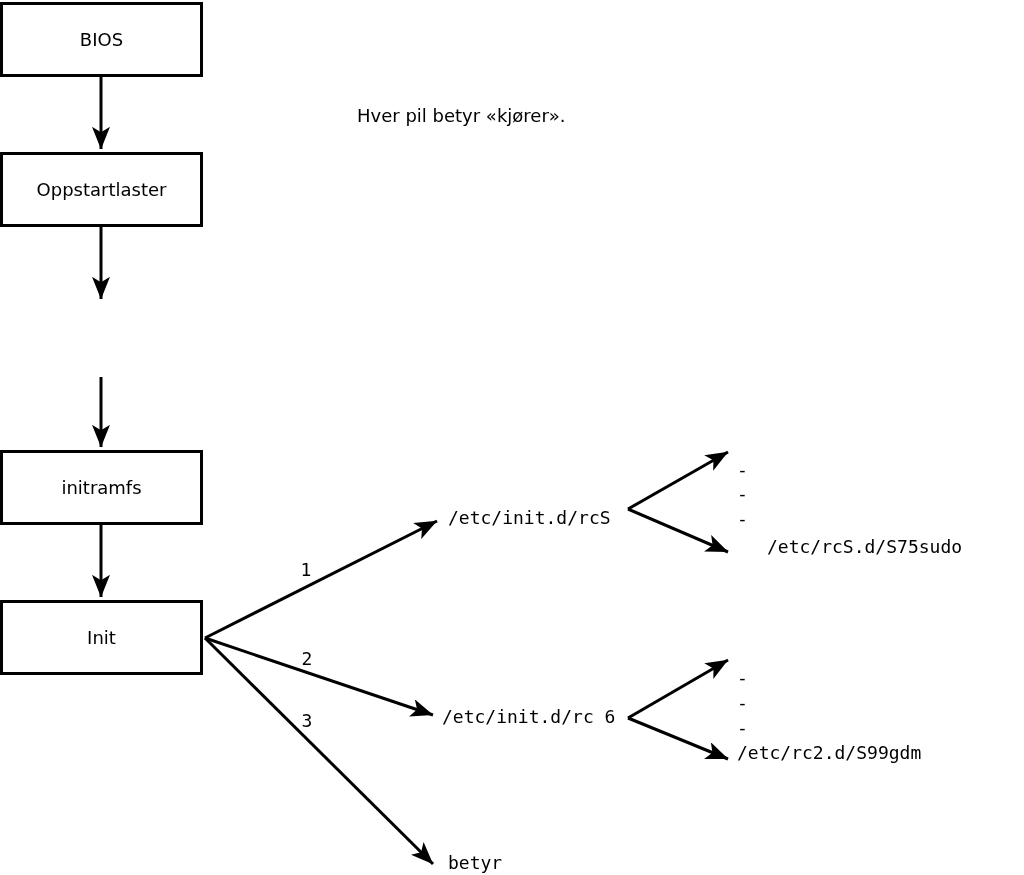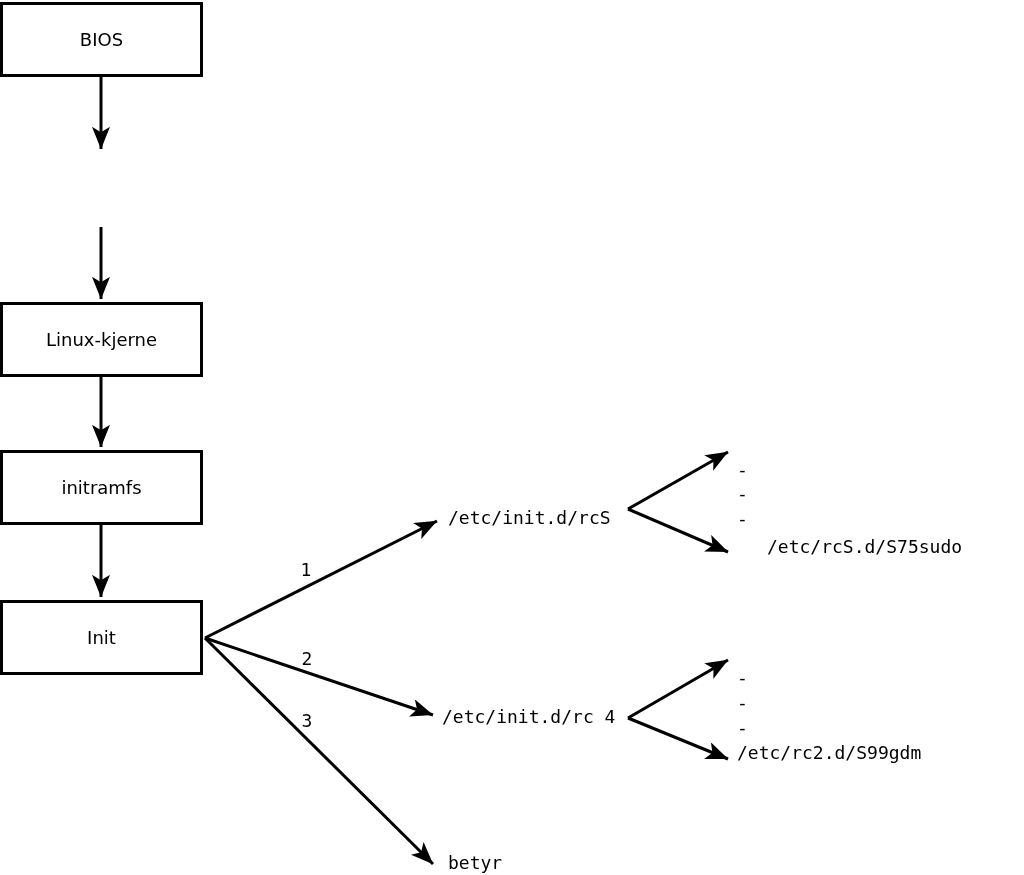--- a/index.html
+++ b/index.html
@@ -74,42 +74,43 @@
       <line x1="628" y1="509" x2="728" y2="552" marker-end="url(#ah)"></line>
 
       <line x1="628" y1="718" x2="728" y2="660" marker-end="url(#ah)"></line>
       <line x1="628" y1="718" x2="728" y2="759" marker-end="url(#ah)"></line>
     </g>
   </svg>
 
   <div class="flow-box" style="top:2px">
     <span>BIOS</span>
   </div>
-  <div class="flow-box" style="top:302px">
-    <span>Linux-kjerne</span>
+  <div class="flow-box" style="top:152px">
+    <span>Oppstartlaster</span>
   </div>
   <div class="flow-box" style="top:450px">
     <span>initramfs</span>
   </div>
   <div class="flow-box" style="top:600px">
     <span>Init</span>
   </div>
 
+  <span class="t" style="left:357px; top:116px">Hver pil betyr «kjører».</span>
 
   <span class="t mono num" style="left:306px; top:570px">1</span>
   <span class="t mono num" style="left:307px; top:659px">2</span>
   <span class="t mono num" style="left:307px; top:721px">3</span>
 
   <span class="t mono" style="left:448px; top:518px">/etc/init.d/rcS</span>
   <span class="t mono" style="left:737px; top:470px">-</span>
   <span class="t mono" style="left:737px; top:494px">-</span>
   <span class="t mono" style="left:737px; top:519px">-</span>
   <span class="t mono" style="left:767px; top:547px">/etc/rcS.d/S75sudo</span>
 
-  <span class="t mono" style="left:442px; top:717px">/etc/init.d/rc 4</span>
+  <span class="t mono" style="left:442px; top:717px">/etc/init.d/rc 6</span>
   <span class="t mono" style="left:737px; top:678px">-</span>
   <span class="t mono" style="left:737px; top:703px">-</span>
   <span class="t mono" style="left:737px; top:728px">-</span>
   <span class="t mono" style="left:737px; top:753px">/etc/rc2.d/S99gdm</span>
 
   <span class="t mono" style="left:448px; top:863px">betyr</span>
 
 </div>
 
 </body></html>

